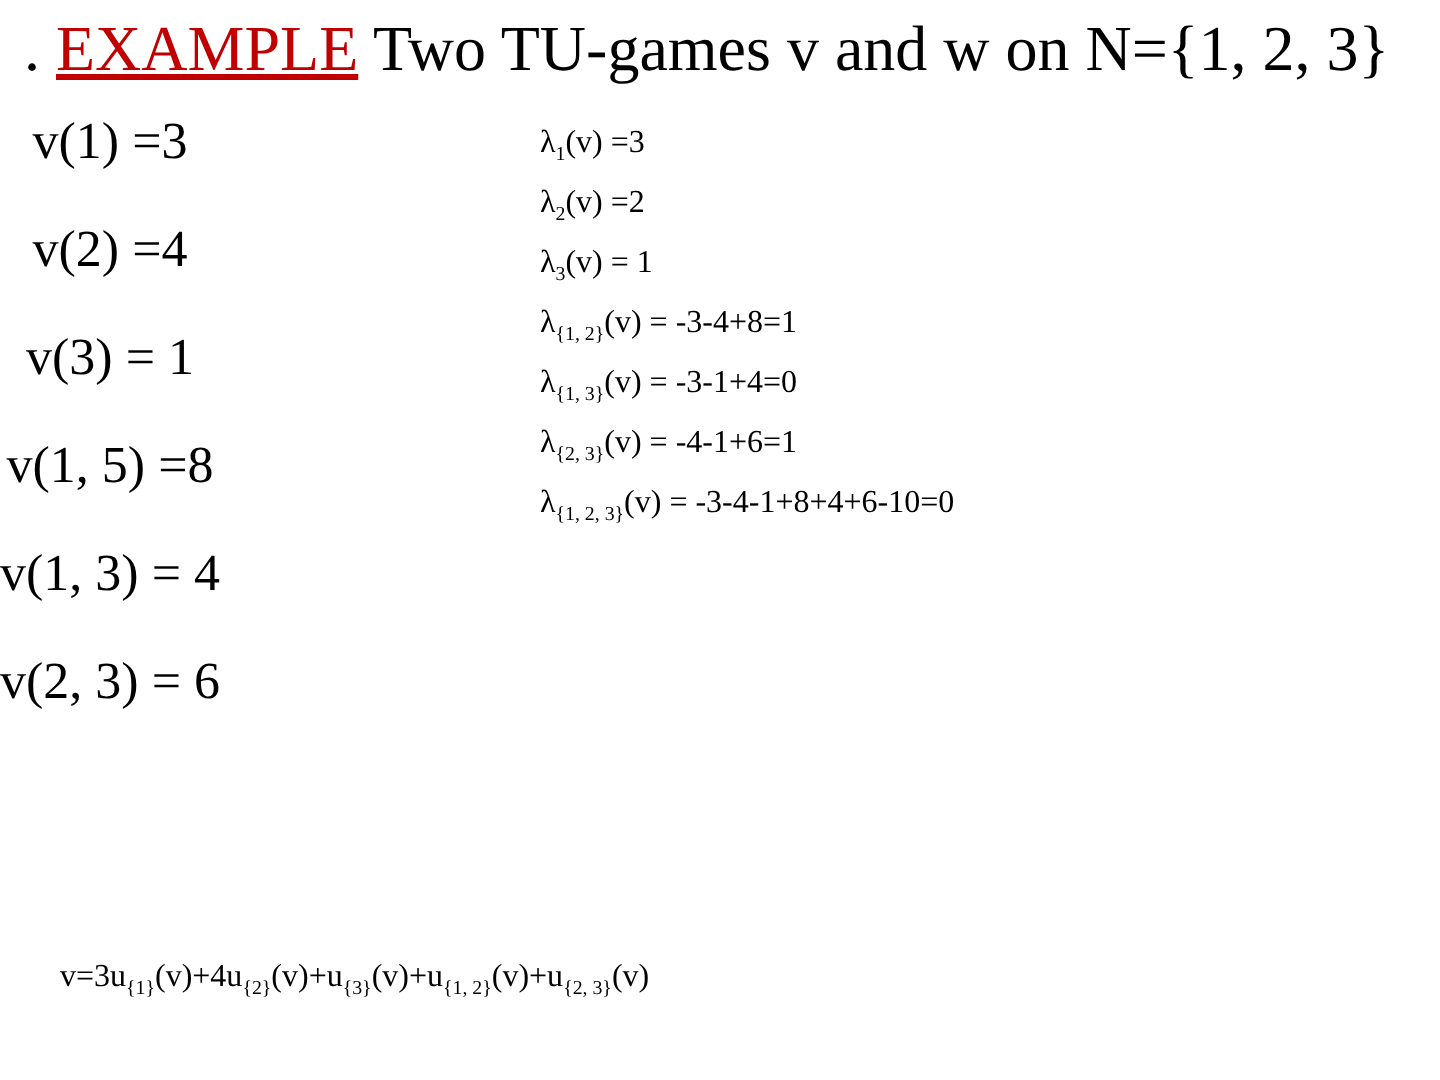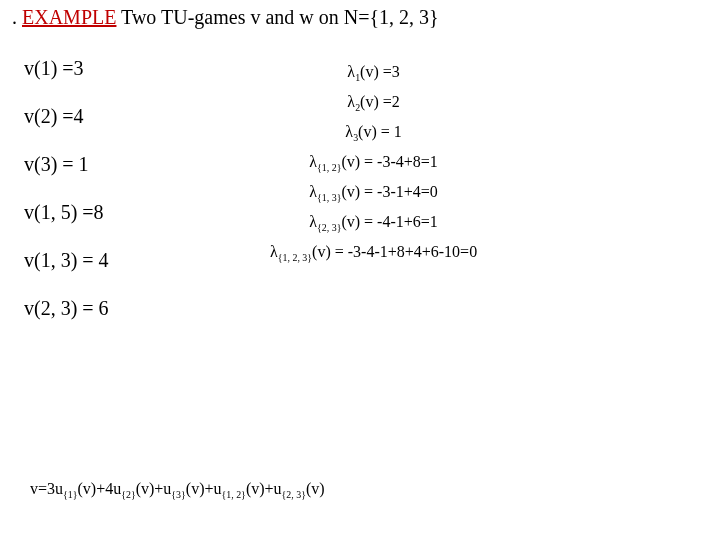--- a/index.html
+++ b/index.html
@@ -10,48 +10,48 @@
     background: #fff;
     font-family: "Times New Roman", Times, serif;
     color: #000;
     position: relative;
     overflow: hidden;
   }
   .title {
     position: absolute;
     top: 6px;
     left: 12px;
-    font-size: 20px;
+    font-size: 32px;
     white-space: nowrap;
   }
   .title .example {
     text-decoration: underline;
     color: #c00000;
   }
   .left-col {
     position: absolute;
     top: 58px;
-    left: 24px;
-    font-size: 20px;
+    left: 0;
+    font-size: 26px;
     line-height: 1.0;
+    text-align: center;
   }
   .left-col div {
     margin-bottom: 28px;
   }
   .right-col {
     position: absolute;
     top: 64px;
     left: 270px;
     font-size: 16px;
     line-height: 1.0;
   }
   .right-col div {
     margin-bottom: 14px;
     white-space: nowrap;
-    text-align: center;
   }
   .decomp {
     position: absolute;
     top: 480px;
     left: 30px;
     font-size: 16px;
     font-weight: normal;
     white-space: nowrap;
   }
   sub {

